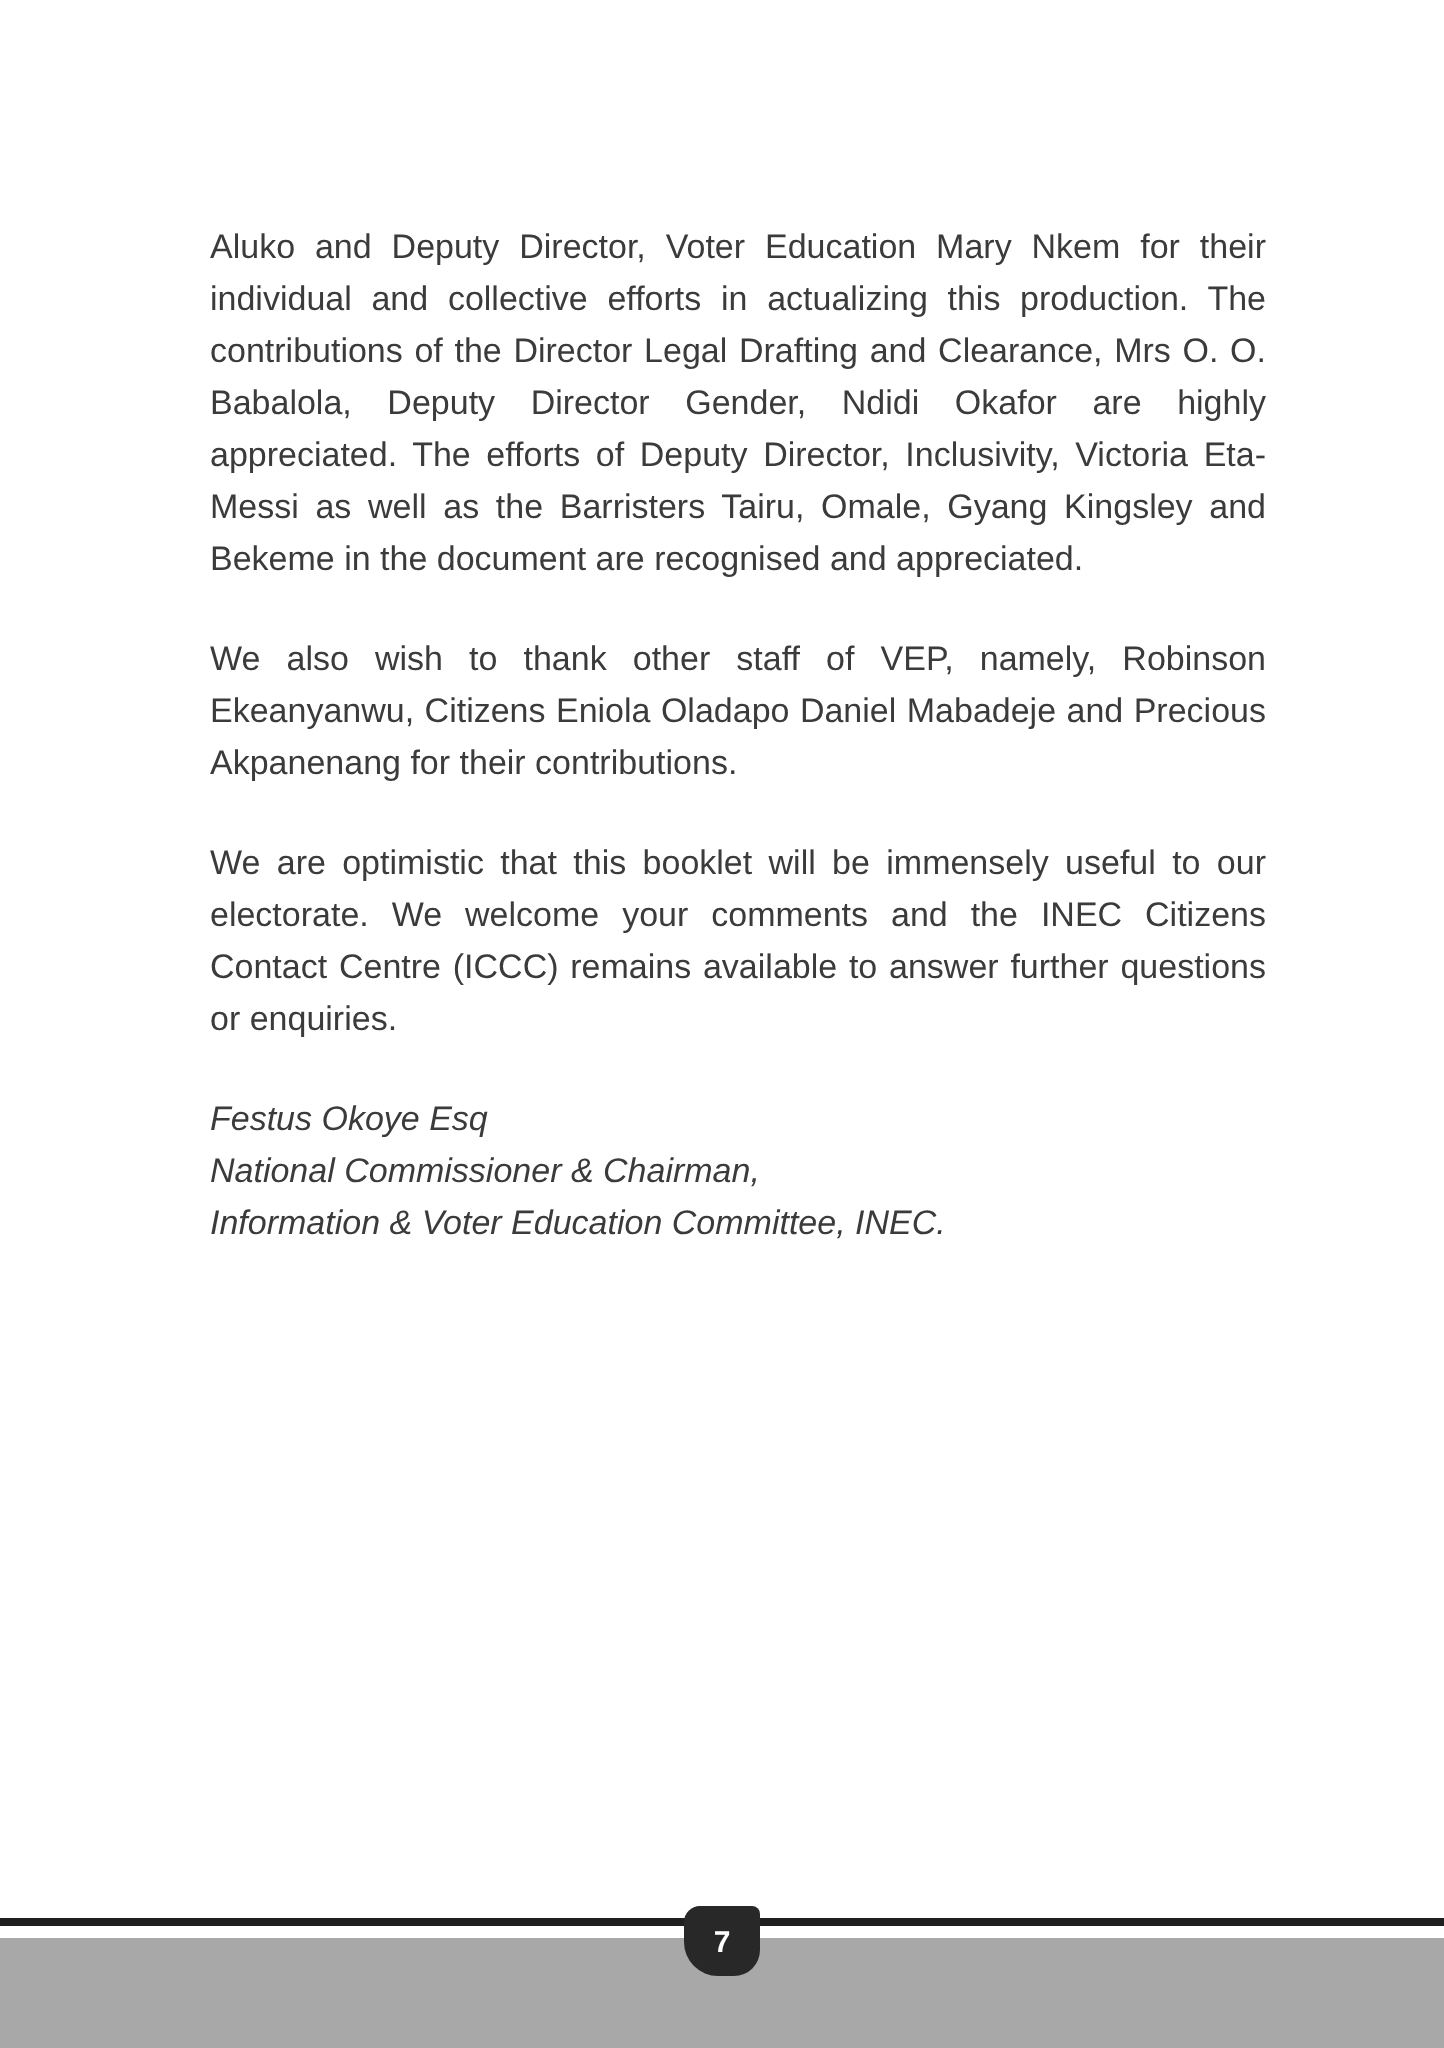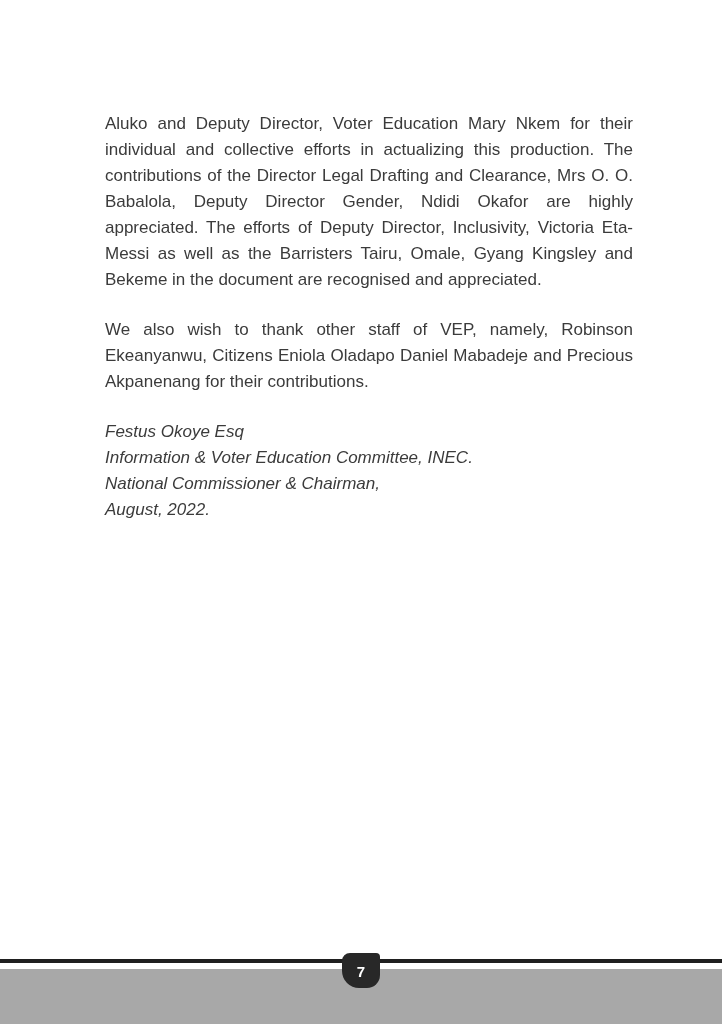--- a/index.html
+++ b/index.html
@@ -80,25 +80,25 @@
     z-index: 0;
   }
 </style>
 </head>
 <body>
 
 <div class="page">
   <div class="content">
     <p class="para">Aluko and Deputy Director, Voter Education Mary Nkem for their individual and collective efforts in actualizing this production. The contributions of the Director Legal Drafting and Clearance, Mrs O. O. Babalola, Deputy Director Gender, Ndidi Okafor are highly appreciated. The efforts of Deputy Director, Inclusivity, Victoria Eta-Messi as well as the Barristers Tairu, Omale, Gyang Kingsley and Bekeme in the document are recognised and appreciated.</p>
     <p class="para">We also wish to thank other staff of VEP, namely, Robinson Ekeanyanwu, Citizens Eniola Oladapo Daniel Mabadeje and Precious Akpanenang for their contributions.</p>
+    <p class="para">We are optimistic that this booklet will be immensely useful to our electorate. We welcome your comments and the INEC Citizens Contact Centre (ICCC) remains available to answer further questions or enquiries.</p>
     <div class="signature">
       <div class="sig-name">Festus Okoye Esq</div>
+      <div class="sig-line">National Commissioner &amp; Chairman,</div>
       <div class="sig-line">Information &amp; Voter Education Committee, INEC.</div>
-      <div class="sig-line">National Commissioner &amp; Chairman,</div>
-      <div class="sig-line">August, 2022.</div>
     </div>
   </div>
 
   <div class="footer-band"></div>
   <div class="footer-rule"></div>
   <div class="page-badge">
     <span>7</span>
   </div>
 </div>
 

